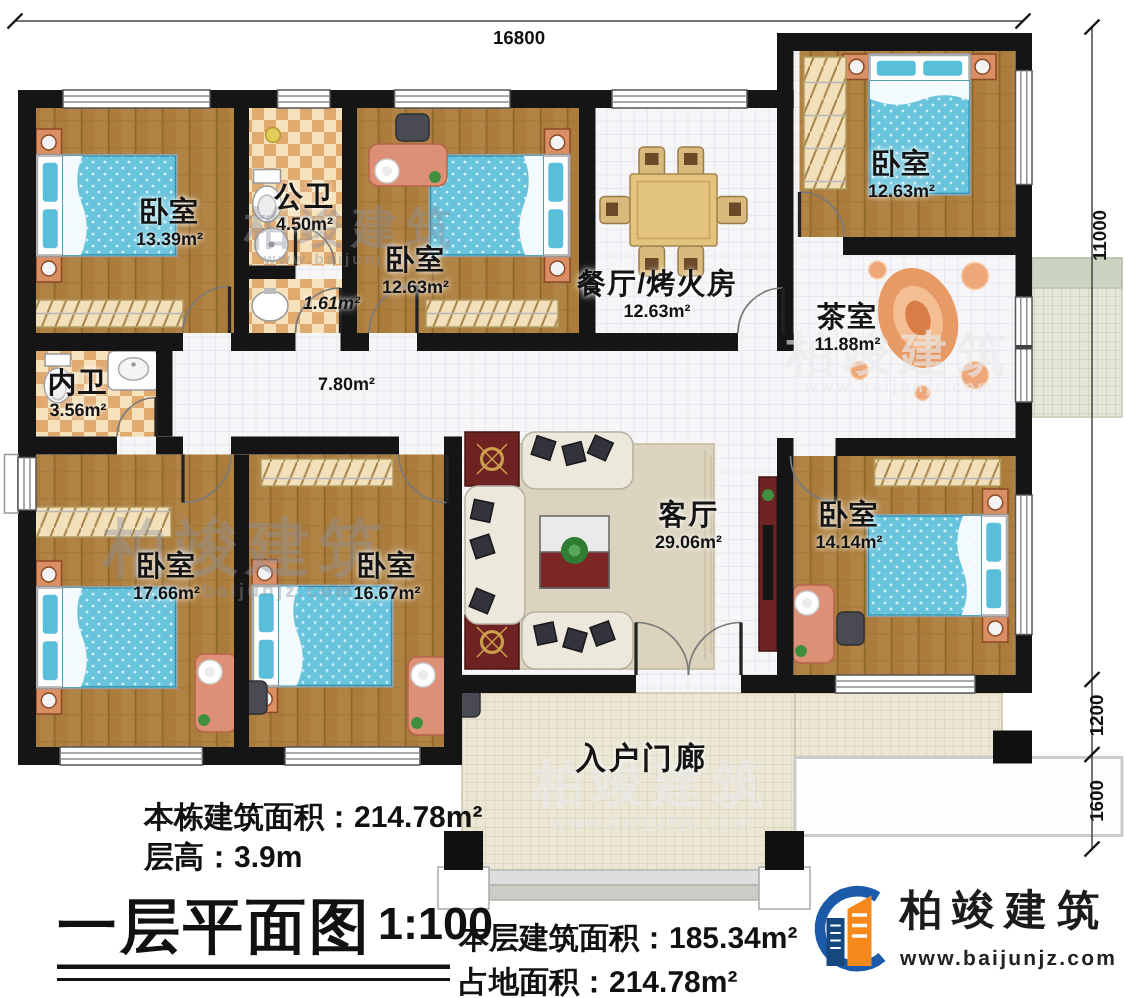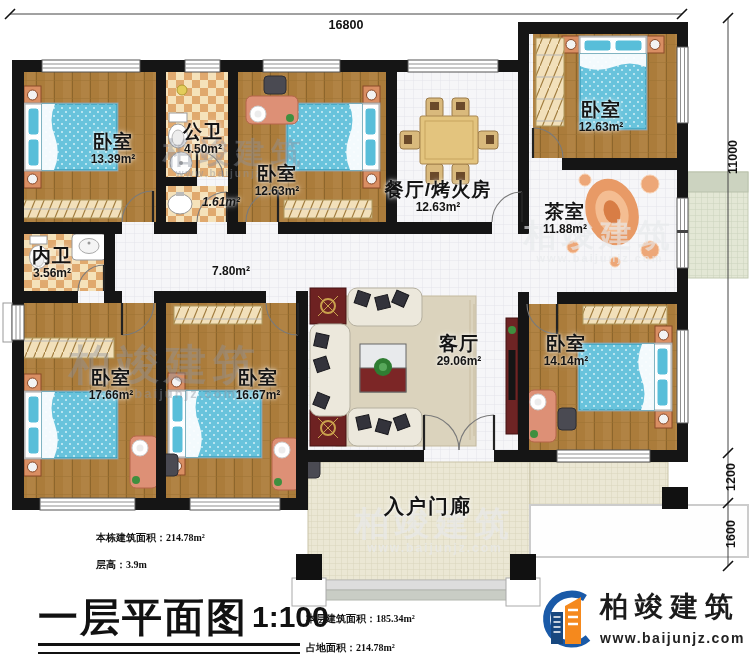--- a/index.html
+++ b/index.html
@@ -19,21 +19,21 @@
               text-shadow:0 0 3px rgba(255,255,255,.9),0 0 6px rgba(255,255,255,.65);white-space:nowrap;}
   .room-label .rname{font-size:19px;font-weight:700;letter-spacing:1px;}
   .room-label .rname:empty{display:none;}
   .room-label .rarea{font-size:12px;font-weight:700;}
   .room-label .rarea:empty{display:none;}
   .room-label.big .rname{font-size:20px;letter-spacing:2px;}
   .dim{position:absolute;color:#111;font-weight:700;font-size:12.5px;z-index:2;white-space:nowrap;}
   .dim.vert{transform:translate(-50%,-50%) rotate(-90deg);}
   .dim.horiz{transform:translateX(-50%);}
   .tb{position:absolute;color:#111;z-index:3;white-space:nowrap;}
-  .tb-line{font-size:10px;font-weight:700;font-family:Liberation Serif, serif;}
+  .tb-line{font-size:20px;font-weight:700;}
   .tb-title{font-size:40px;font-weight:900;letter-spacing:2px;}
   .tb-scale{font-size:30px;font-weight:700;text-align:center;}
   .tb-underline{position:absolute;z-index:3;height:6px;border-top:3px solid #111;border-bottom:2px solid #111;}
   .logo-company{position:absolute;font-size:28px;font-weight:900;letter-spacing:7px;color:#1b1b1b;z-index:3;white-space:nowrap;}
   .logo-url{position:absolute;font-size:14px;font-weight:700;letter-spacing:1.5px;color:#222;z-index:3;white-space:nowrap;}
 </style>
 </head>
 <body>
 
 <div id="stage">
@@ -403,21 +403,21 @@
       <div class="rarea">12.63m²</div>
 </div>
 <div class="room-label" style="left:565px;top:202px;">
   <div class="rname">茶室</div>
       <div class="rarea">11.88m²</div>
 </div>
 <div class="room-label" style="left:52px;top:246px;">
   <div class="rname">内卫</div>
       <div class="rarea">3.56m²</div>
 </div>
-<div class="room-label" style="left:231px;top:265px;">
+<div class="room-label" style="left:231px;top:250px;">
   <div class="rarea">7.80m²</div>
 </div>
 <div class="room-label" style="left:111px;top:368px;">
   <div class="rname">卧室</div>
       <div class="rarea">17.66m²</div>
 </div>
 <div class="room-label" style="left:258px;top:368px;">
   <div class="rname">卧室</div>
       <div class="rarea">16.67m²</div>
 </div>

